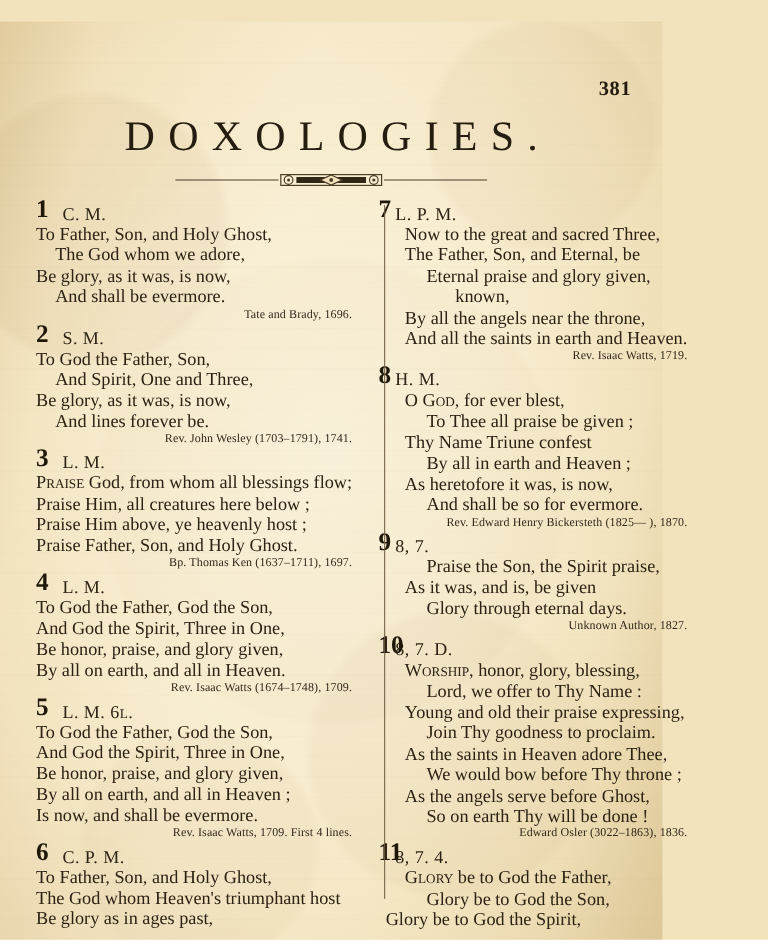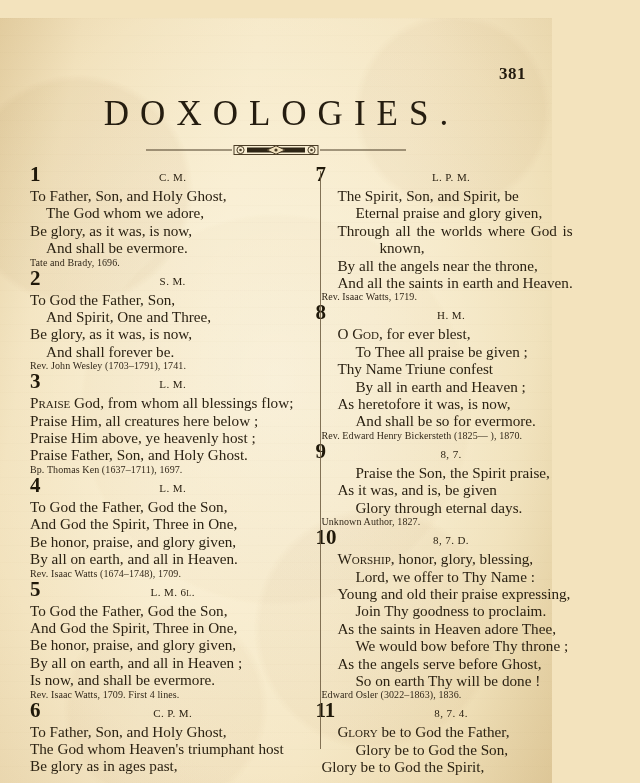--- a/index.html
+++ b/index.html
@@ -140,22 +140,21 @@
     position: absolute;
     left: 0;
     top: -4px;
     font-weight: bold;
     font-size: 21px;
     line-height: 21px;
     color: #1f1809;
   }
   .col-right .hymn-num { left: -6px; }
   .meter {
-    text-align: center;
-    font-size: 11px;
+    font-size: 15px;
     letter-spacing: .4px;
     font-variant: small-caps;
     text-transform: none;
     color: #2b2213;
     padding-top: 3px;
   }
   .col-left .meter  { padding-left: 22px; }
   .col-right .meter { padding-left: 8px; }
 
   .lines {
@@ -168,20 +167,21 @@
   .lines .ln.i2 { padding-left: 34px; }
   .lines .ln.i3 { padding-left: 58px; }
   .lines .ln.just {
     white-space: normal;
     text-align: justify;
     text-align-last: justify;
   }
   .sc { font-variant: small-caps; }
 
   .credit {
+    text-align: right;
     font-size: 10px;
     letter-spacing: .1px;
     line-height: 12px;
     margin-top: 0px;
     color: #32281a;
   }
 
   
   .col-left  .hymn { margin-bottom: 3px; }
   .col-right .hymn { margin-bottom: 3px; }
@@ -229,21 +229,21 @@
         </div>
         <div class="hymn">
           <div class="hymn-head">
             <div class="hymn-num">2</div>
             <div class="meter">S. M.</div>
           </div>
           <div class="lines">
             <div class="ln">To God the Father, Son,</div>
             <div class="ln i1">And Spirit, One and Three,</div>
             <div class="ln">Be glory, as it was, is now,</div>
-            <div class="ln i1">And shall forever be.</div>
+            <div class="ln i1">And lines forever be.</div>
           </div>
           <div class="credit">Rev. John Wesley (1703–1791), 1741.</div>
         </div>
         <div class="hymn">
           <div class="hymn-head">
             <div class="hymn-num">3</div>
             <div class="meter">L. M.</div>
           </div>
           <div class="lines">
             <div class="ln"><span class="sc">Praise</span> God, from whom all blessings flow;</div>
@@ -292,23 +292,23 @@
           </div>
         </div>
       </div>
     <div class="col col-right" id="col-right">
         <div class="hymn">
           <div class="hymn-head">
             <div class="hymn-num">7</div>
             <div class="meter">L. P. M.</div>
           </div>
           <div class="lines">
-            <div class="ln i1">The Spirit, Son, and Spirit, be</div>
+            <div class="ln i1">Now to the great and sacred Three,</div>
+            <div class="ln i1">The Father, Son, and Eternal, be</div>
             <div class="ln i2">Eternal praise and glory given,</div>
-            <div class="ln i1 just">Through all the worlds where God is</div>
             <div class="ln i3">known,</div>
             <div class="ln i1">By all the angels near the throne,</div>
             <div class="ln i1">And all the saints in earth and Heaven.</div>
           </div>
           <div class="credit">Rev. Isaac Watts, 1719.</div>
         </div>
         <div class="hymn">
           <div class="hymn-head">
             <div class="hymn-num">8</div>
             <div class="meter">H. M.</div>

